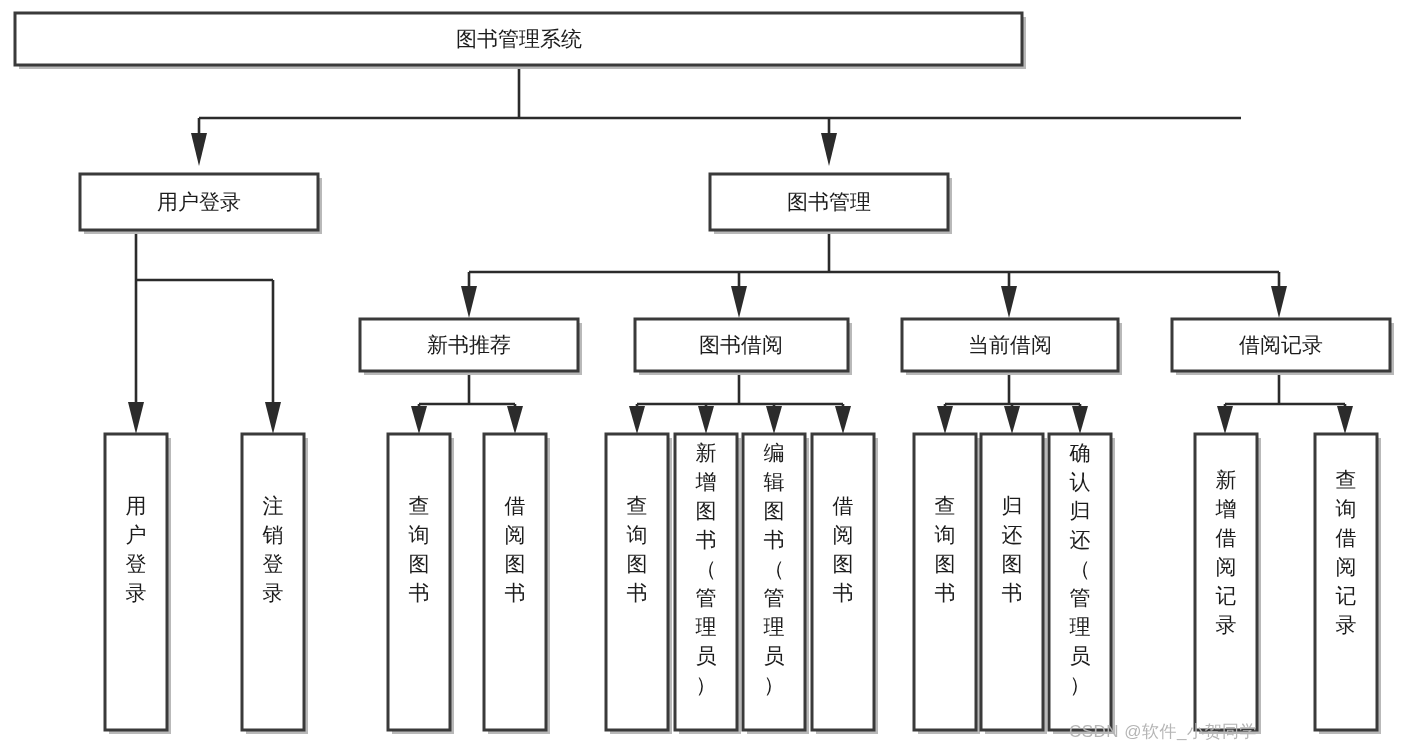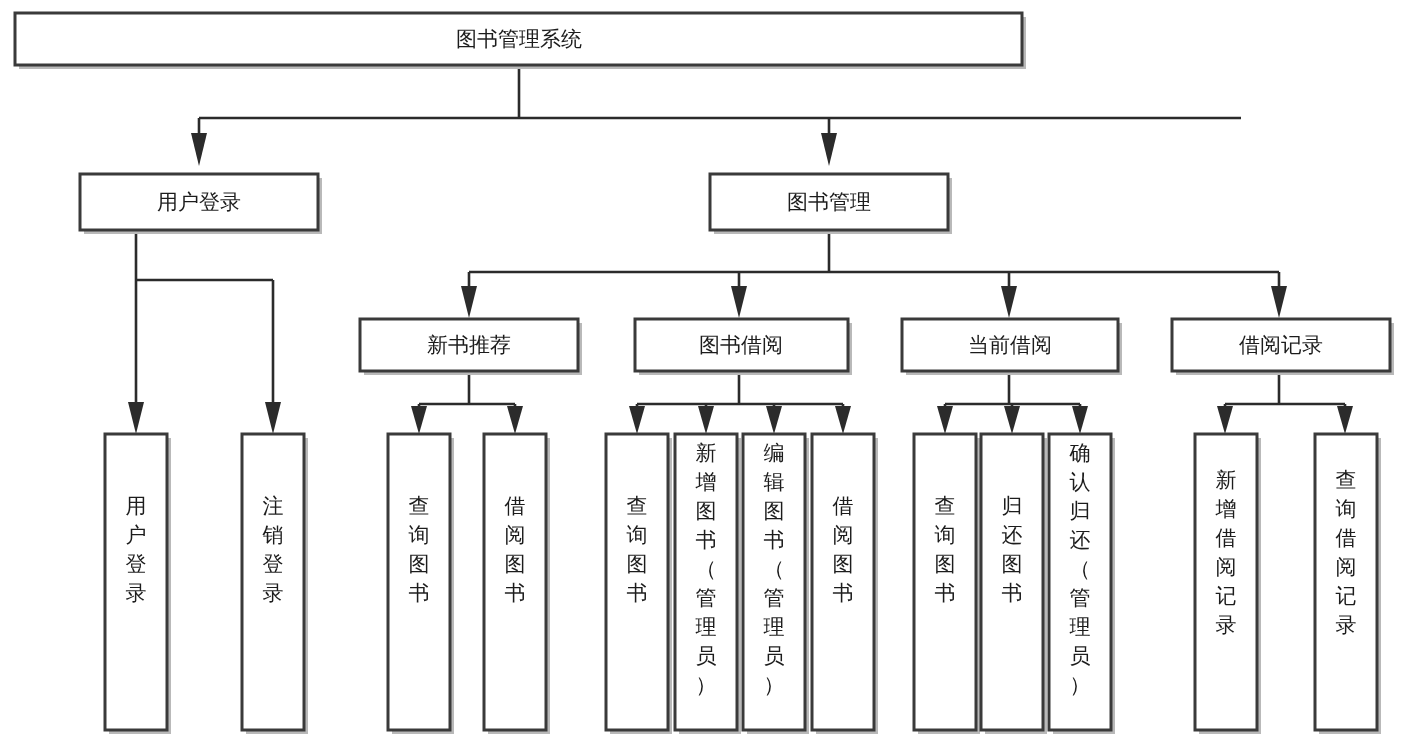--- a/index.html
+++ b/index.html
@@ -250,13 +250,14 @@
     </g>
 
     <g>
       <rect class="node-shadow" x="1319" y="438" width="62" height="296"></rect>
       <rect class="node-box" x="1315" y="434" width="62" height="296"></rect>
       <text class="node-label-v" x="1346" y="487"><tspan x="1346" y="487">查</tspan><tspan x="1346" y="516">询</tspan><tspan x="1346" y="545">借</tspan><tspan x="1346" y="574">阅</tspan><tspan x="1346" y="603">记</tspan><tspan x="1346" y="632">录</tspan></text>
     </g>
 
   </svg>
 
+  <div class="watermark">CSDN @软件_小贺同学</div>
 </div>
 
 </body></html>

